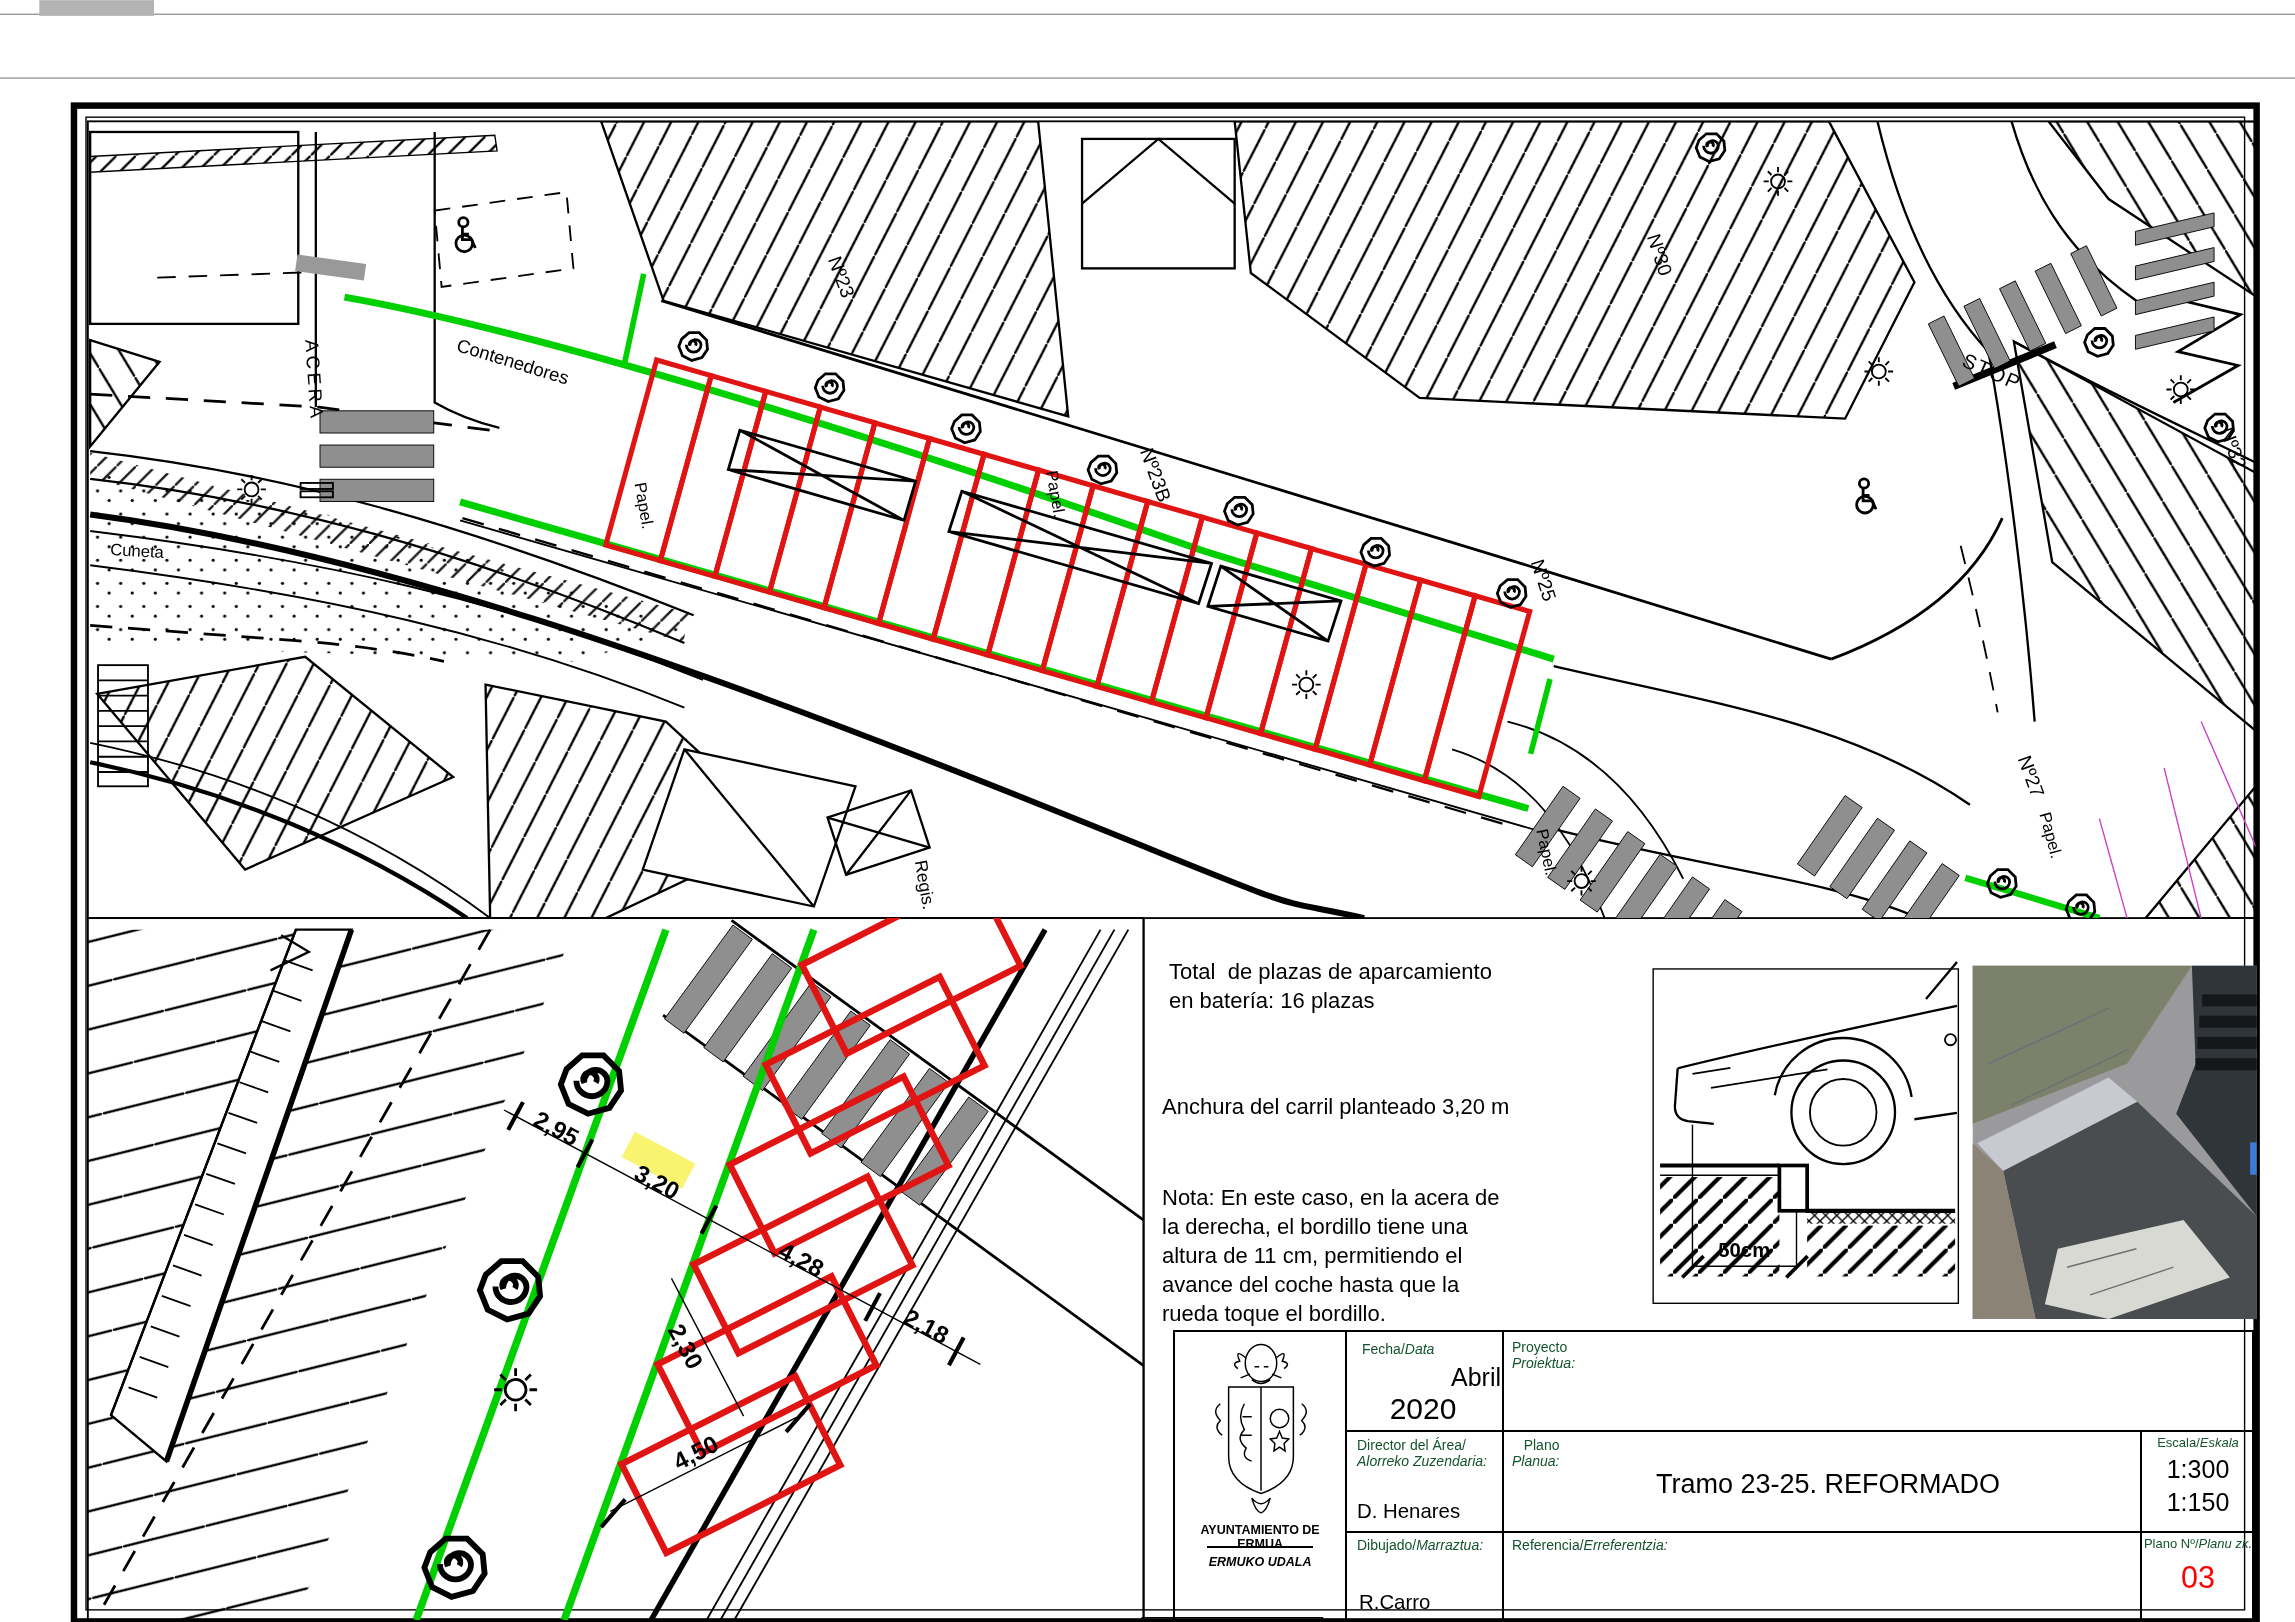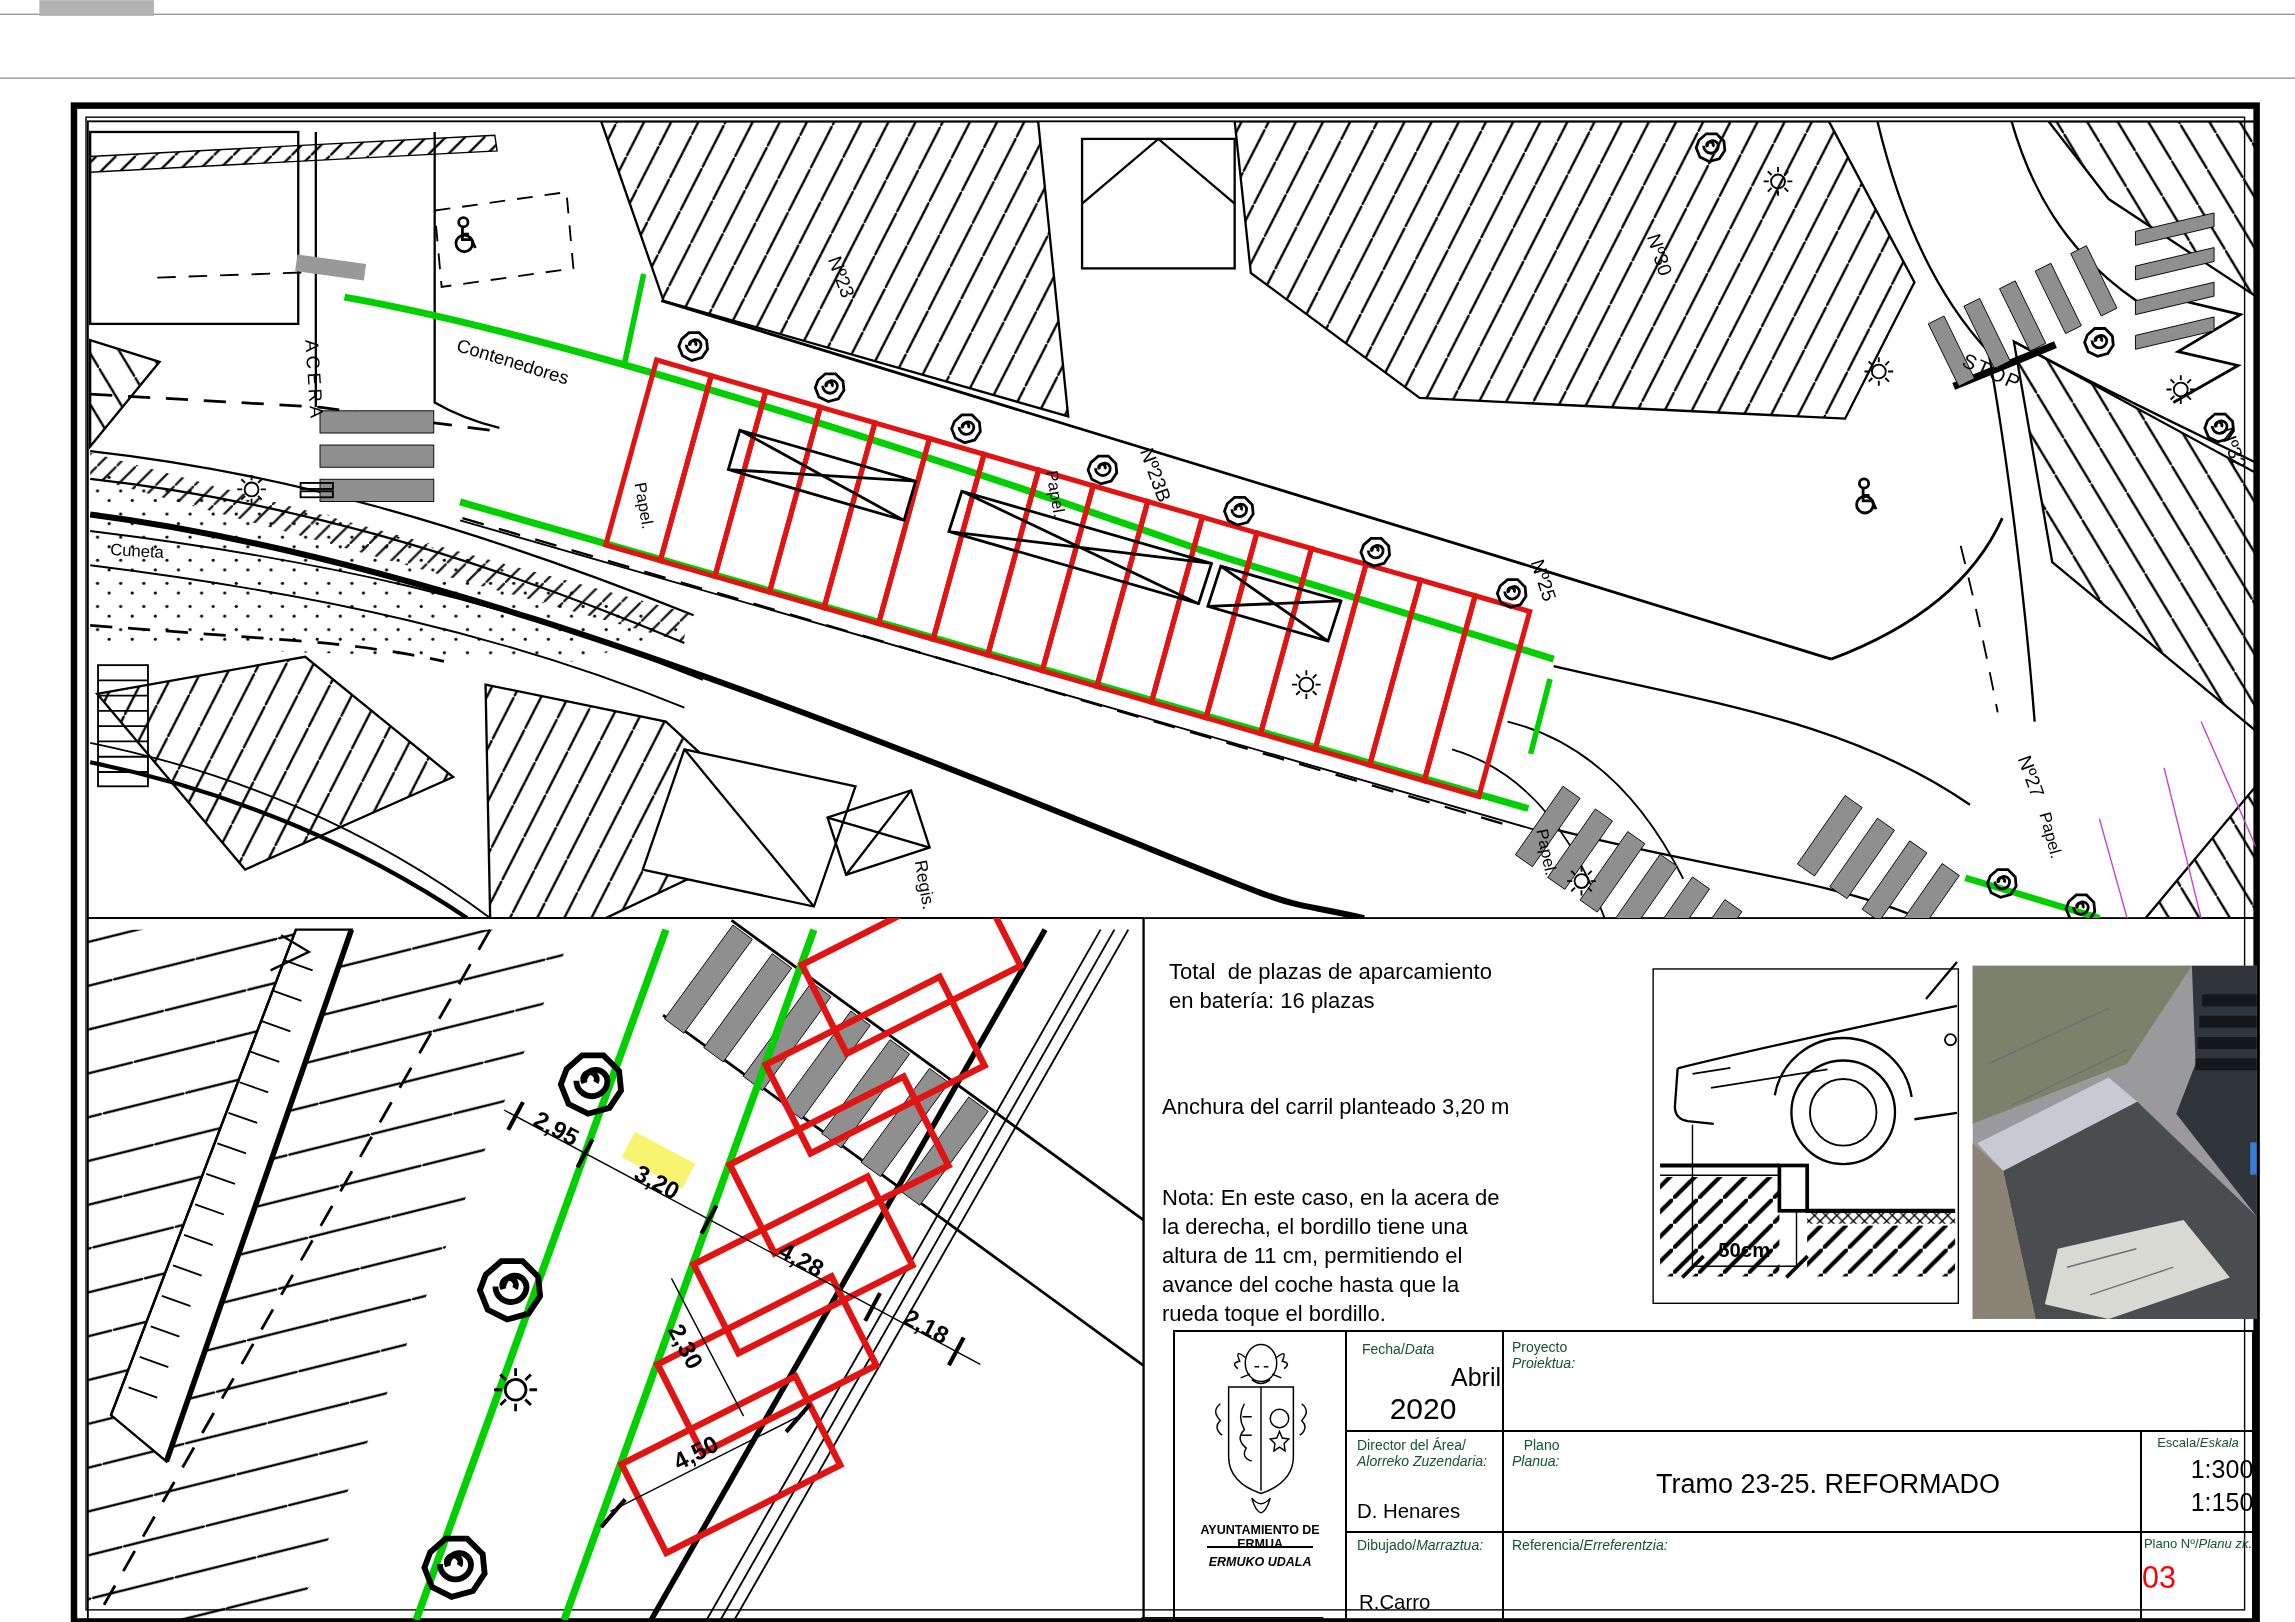--- a/index.html
+++ b/index.html
@@ -446,32 +446,32 @@
   <div class="val" style="left:182px;top:168px;font-size:20.4px;">D. Henares</div>
 
   <div class="cell-label" style="left:337px;top:105px;text-align:right;">
     <span>Plano</span><br><span class="eu">Planua:</span>
   </div>
   <div class="val" style="left:481px;top:137px;font-size:27px;">Tramo 23-25. REFORMADO</div>
 
   <div class="cell-label" style="left:967px;top:103px;width:112px;text-align:center;font-size:13px;">
     <span>Escala/</span><span class="eu">Eskala</span>
   </div>
-  <div class="val" style="left:967px;top:121px;width:112px;text-align:center;font-size:25px;line-height:1.3;padding-left:24px;">1:300
+  <div class="val" style="left:967px;top:121px;width:112px;text-align:center;font-size:25px;line-height:1.3;">1:300
 1:150</div>
 
   <div class="cell-label" style="left:182px;top:205px;">
     <span>Dibujado/</span><span class="eu">Marraztua:</span>
   </div>
   <div class="val" style="left:184px;top:259px;font-size:20.4px;">R.Carro</div>
 
   <div class="cell-label" style="left:337px;top:205px;">
     <span>Referencia/</span><span class="eu">Erreferentzia:</span>
   </div>
 
   <div class="cell-label" style="left:967px;top:204px;width:112px;text-align:center;font-size:13px;">
     <span>Plano Nº/</span><span class="eu">Planu zk.</span>
   </div>
-  <div class="val" style="left:967px;top:228px;width:112px;font-size:30.5px;color:#ff0000;">03</div>
+  <div class="val" style="left:967px;top:228px;width:112px;text-align:center;font-size:30.5px;color:#ff0000;">03</div>
 </div>
 
 </div>
 
 
 </body></html>

